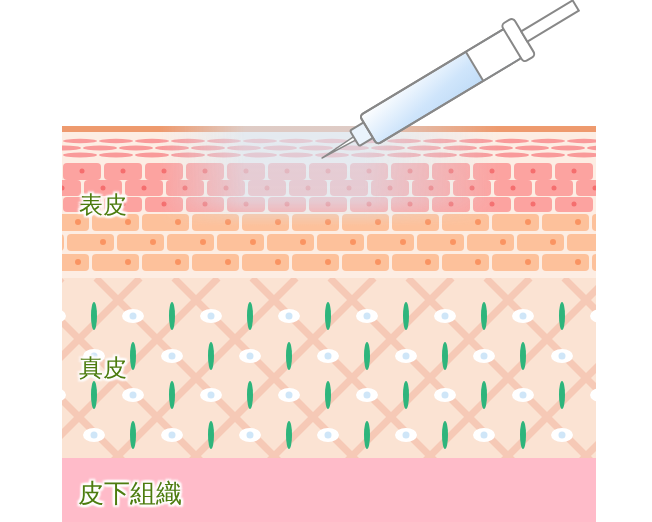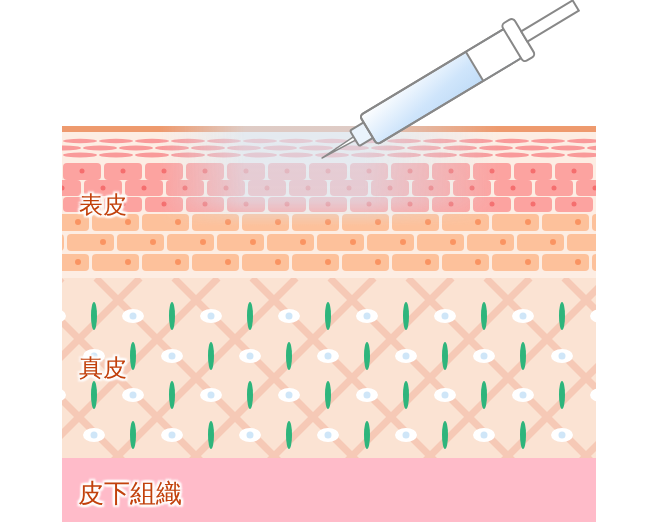--- a/index.html
+++ b/index.html
@@ -1,19 +1,19 @@
 <!DOCTYPE html>
 <html><head>
 <meta charset="utf-8">
 <style>
   html, body { margin:0; padding:0; background:#ffffff; }
   body { width:652px; height:522px; position:relative; overflow:hidden; font-family:"DejaVu Sans", sans-serif; }
   #stage { position:absolute; left:0; top:0; width:652px; height:522px; }
   .label {
-    position:absolute; font-family:Liberation Serif, serif; color:#c2410c;
+    position:absolute; font-family:Liberation Serif, serif; color:#4d7c0f;
     text-shadow: 0 0 3px #fff, 0 0 3px #fff, 2px 0 2px #fff, -2px 0 2px #fff, 0 2px 2px #fff, 0 -2px 2px #fff, 2px 2px 2px #fff, -2px -2px 2px #fff, 2px -2px 2px #fff, -2px 2px 2px #fff;
     white-space:nowrap;
   }
   .title { position:absolute; left:240px; top:46px; font-size:31px; color:#333333; font-family:"DejaVu Sans", sans-serif; letter-spacing:1px; }
   .lbl-epi { left:79px; top:189px; font-size:24px; }
   .lbl-der { left:79px; top:352px; font-size:24px; }
   .lbl-sub { left:78px; top:476px; font-size:26px; }
 </style>
 </head>
 <body>

